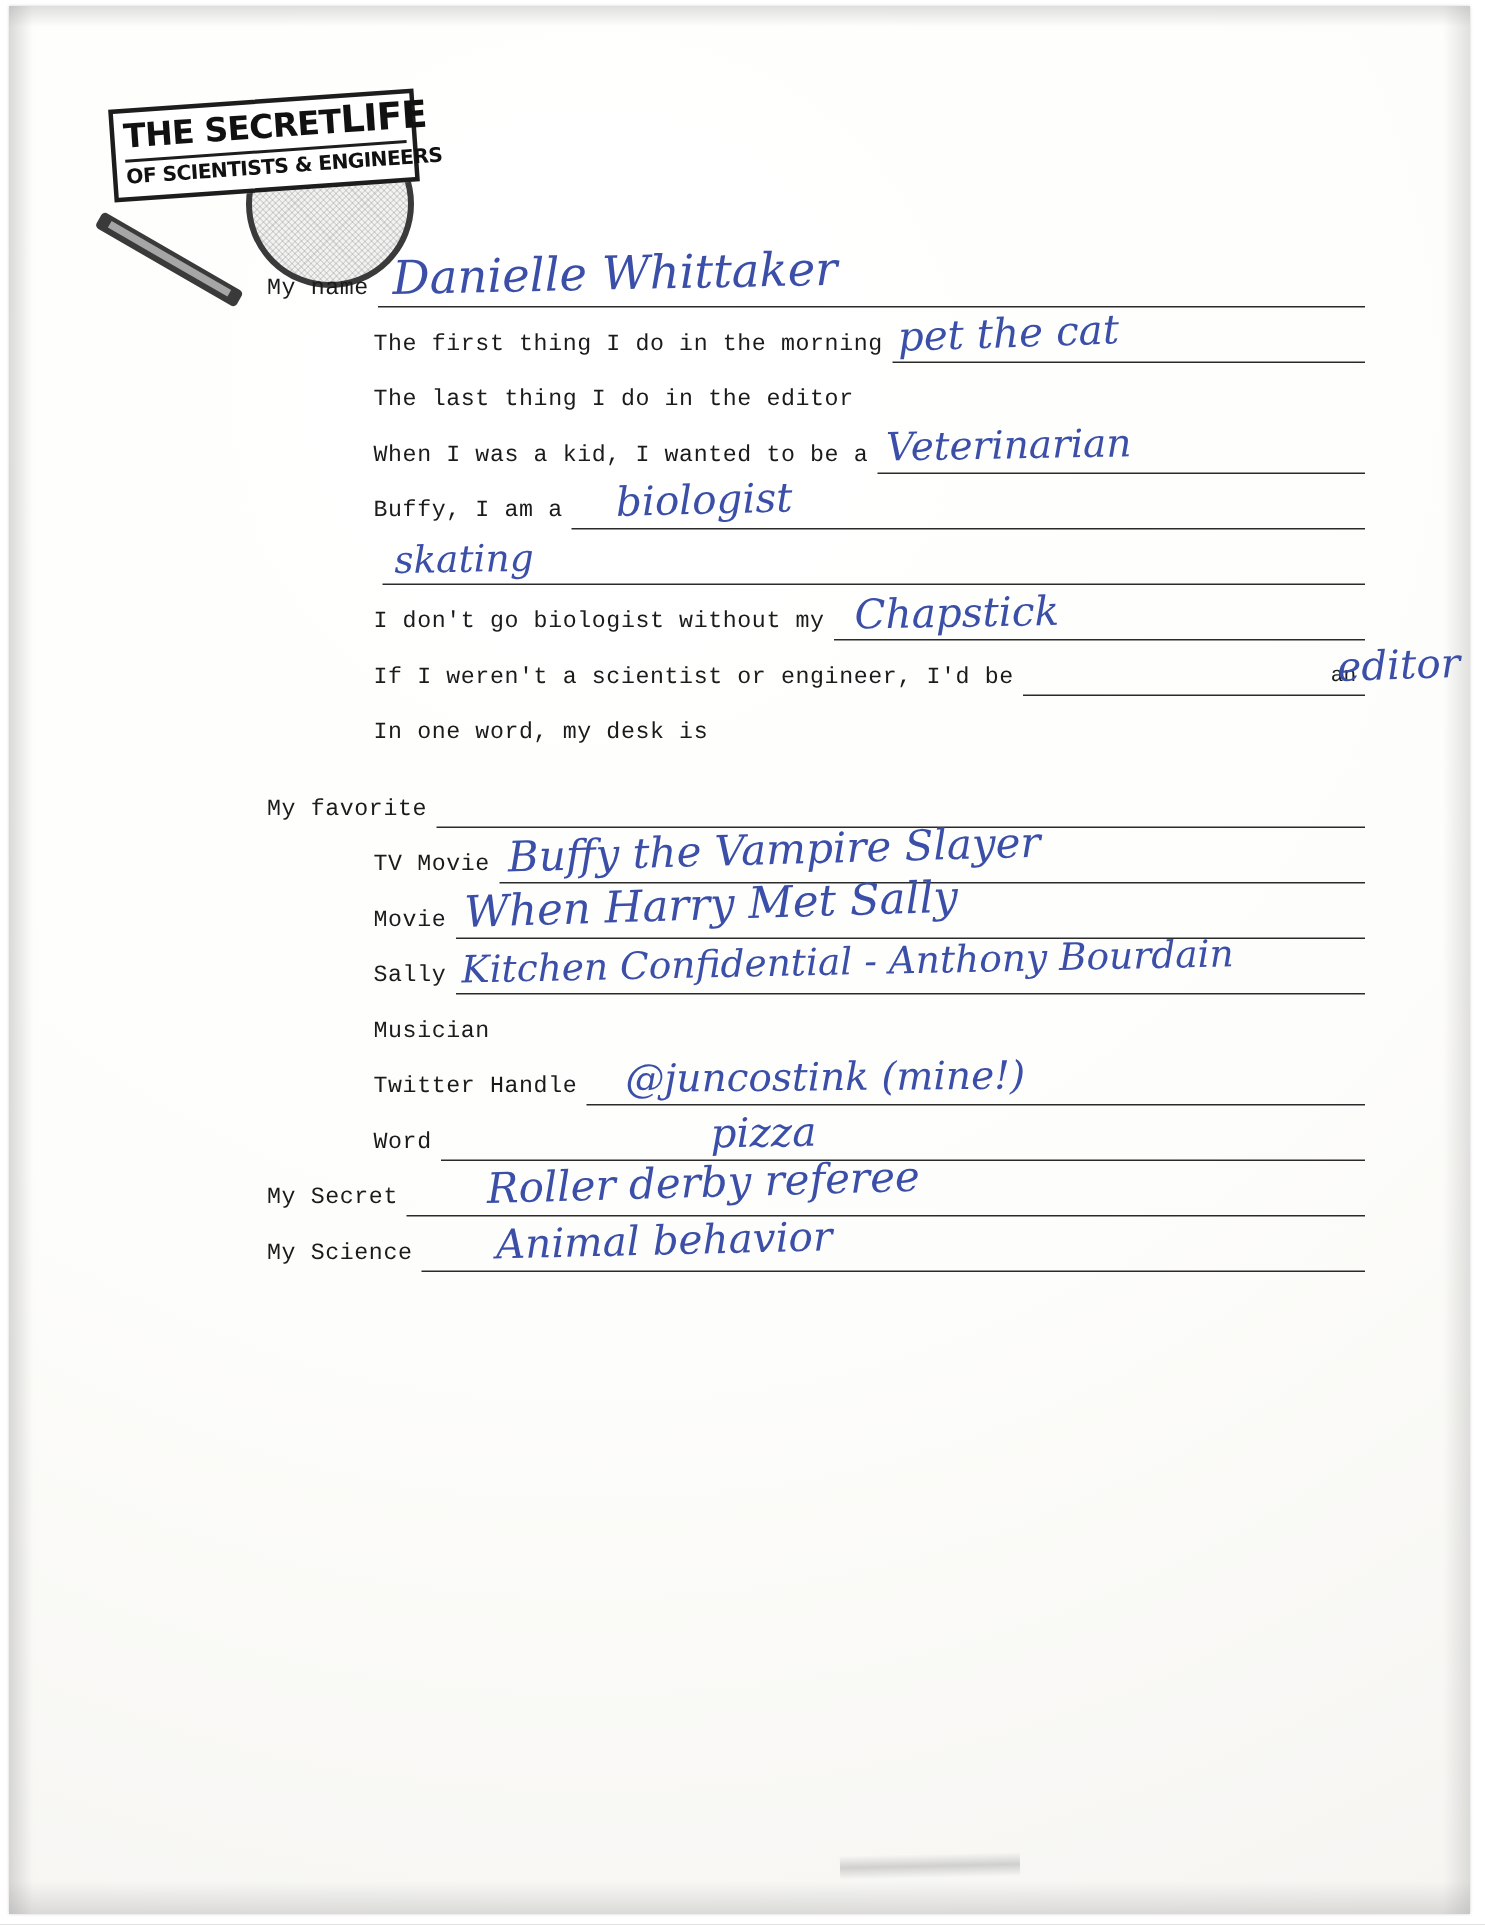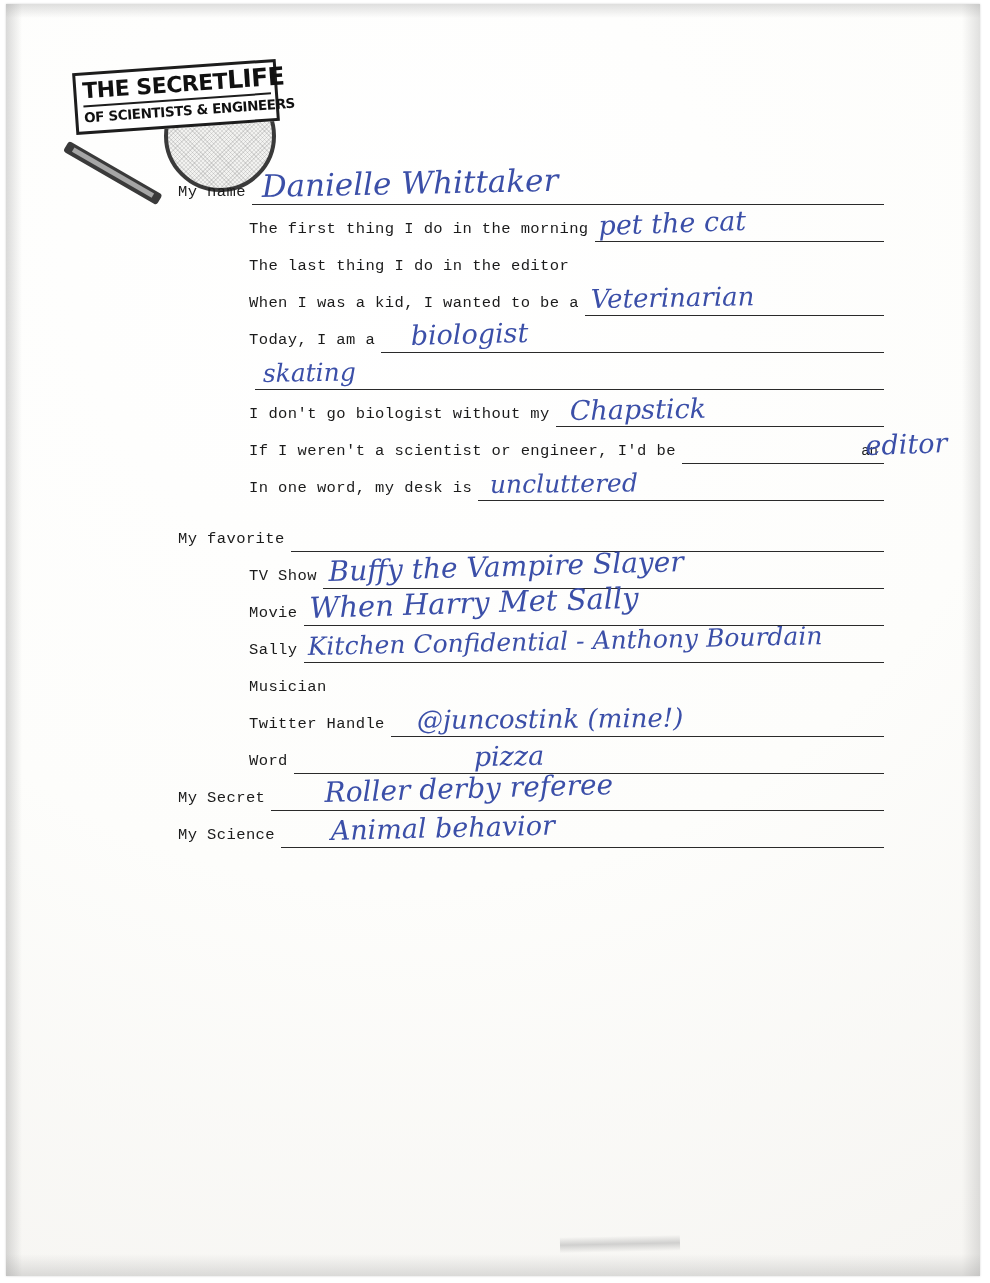--- a/index.html
+++ b/index.html
@@ -166,21 +166,21 @@
     font-family: "DejaVu Serif", serif;
     font-style: italic;
     color: #3b4fa8;
     font-size: 27px;
     white-space: nowrap;
     line-height: 1;
     transform-origin: left bottom;
   }
   .indent-0 { padding-left: 178px; }
   .indent-1 { padding-left: 214px; margin-left: 35px; }
-  .right-pad { padding-right: 106px; }
+  .right-pad { padding-right: 80px; }
 
   
   .hw-name      { font-size: 31px; transform: rotate(-1.2deg); left: 10px; bottom: 2px; }
   .hw-morning   { font-size: 27px; transform: rotate(-2deg);  left: 4px;  bottom: 2px; }
   .hw-evening   { font-size: 27px; transform: rotate(-1deg);  left: 34px; bottom: 3px; }
   .hw-kid       { font-size: 26px; transform: rotate(-1deg);  left: 6px;  bottom: 3px; }
   .hw-today     { font-size: 27px; transform: rotate(-1.5deg);left: 30px; bottom: 3px; }
   .hw-notlab    { font-size: 25px; transform: rotate(-1deg);  left: 8px;  bottom: 3px; }
   .hw-without   { font-size: 27px; transform: rotate(-1deg);  left: 14px; bottom: 2px; }
   .hw-ifnot     { font-size: 27px; transform: rotate(-2deg);  left: 18px; bottom: 4px; }
@@ -250,21 +250,21 @@
     </div>
 
     <div class="row indent-1 right-pad">
       <span class="label">When I was a kid, I wanted to be a</span>
       <span class="line">
         <span class="answer hw-kid">Veterinarian</span>
       </span>
     </div>
 
     <div class="row indent-1 right-pad">
-      <span class="label">Today, I am a</span>
+      <span class="label">Buffy, I am a</span>
       <span class="line">
         <span class="answer hw-today">biologist</span>
       </span>
     </div>
 
     <div class="row indent-1 right-pad">
       <span class="line">
         <span class="answer hw-notlab">skating</span>
       </span>
     </div>
@@ -279,36 +279,33 @@
     <div class="row indent-1 right-pad">
       <span class="label">If I weren't a scientist or engineer, I'd be</span>
       <span class="line">
         <span class="inline-an">an</span>
         <span class="answer hw-ifnot" style="left:auto; right:-64px;">editor</span>
       </span>
     </div>
 
     <div class="row indent-1 right-pad">
       <span class="label">In one word, my desk is</span>
-      <span class="line">
-        <span class="answer hw-desk">uncluttered</span>
-      </span>
     </div>
 
     <div style="height:14px"></div>
 
     <div class="row indent-0 right-pad">
       <span class="label">My favorite</span>
       <span class="line">
         <span class="answer"></span>
       </span>
     </div>
 
     <div class="row indent-1 right-pad">
-      <span class="label">TV Show</span>
+      <span class="label">TV Movie</span>
       <span class="line">
         <span class="answer hw-tv">Buffy the Vampire Slayer</span>
       </span>
     </div>
 
     <div class="row indent-1 right-pad">
       <span class="label">Movie</span>
       <span class="line">
         <span class="answer hw-movie">When Harry Met Sally</span>
       </span>

